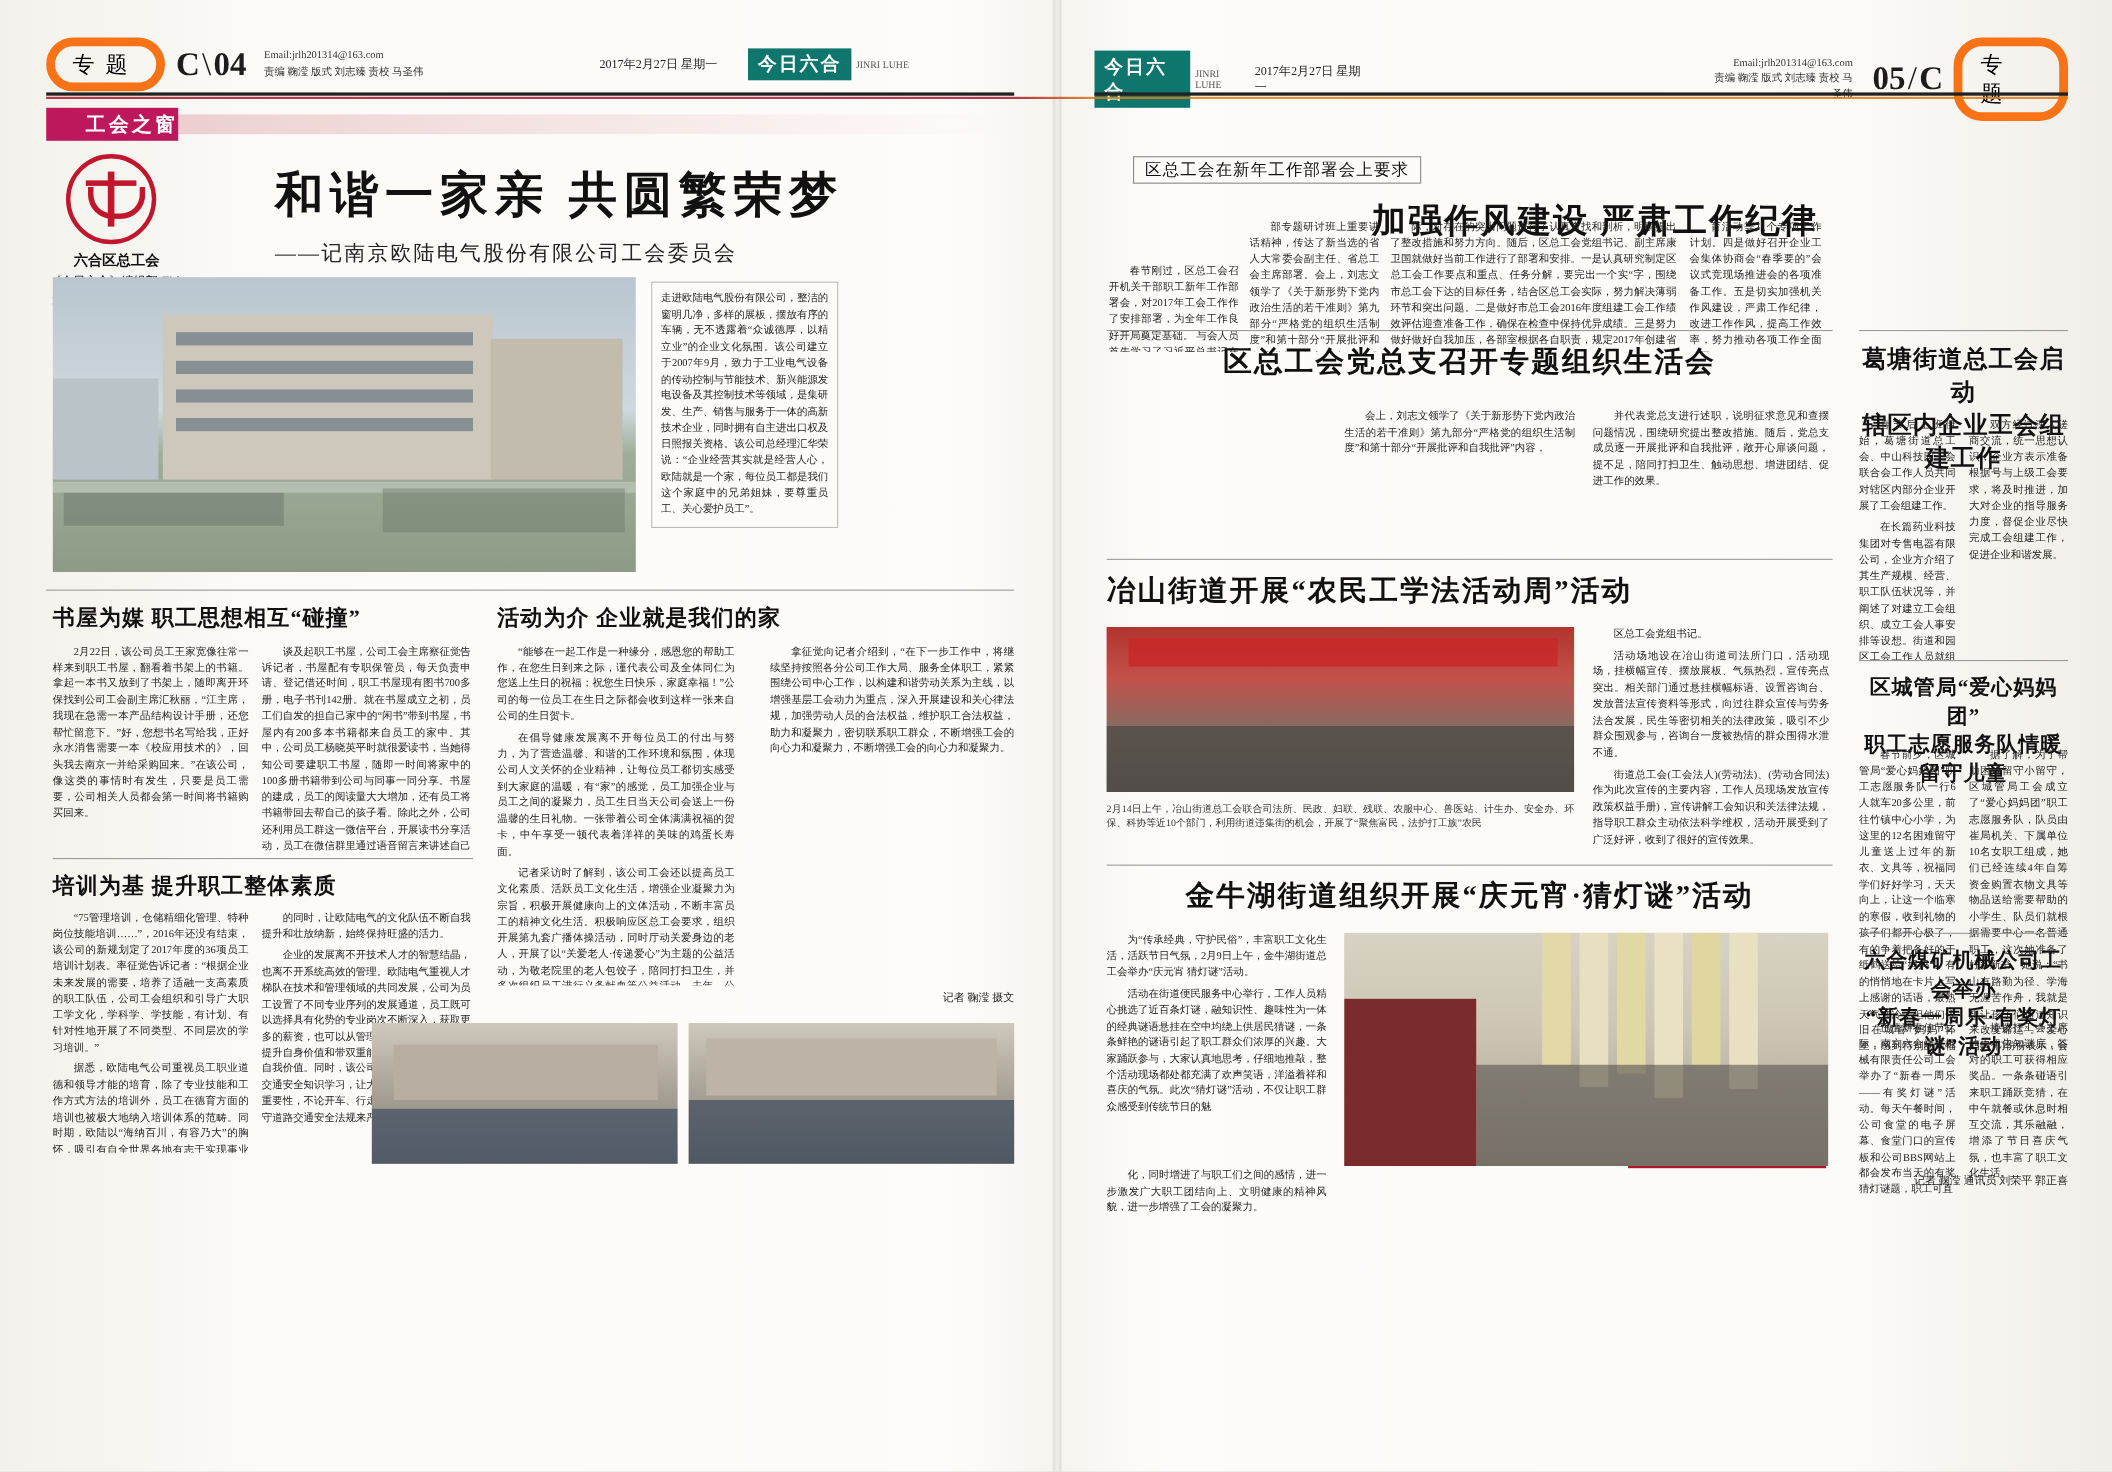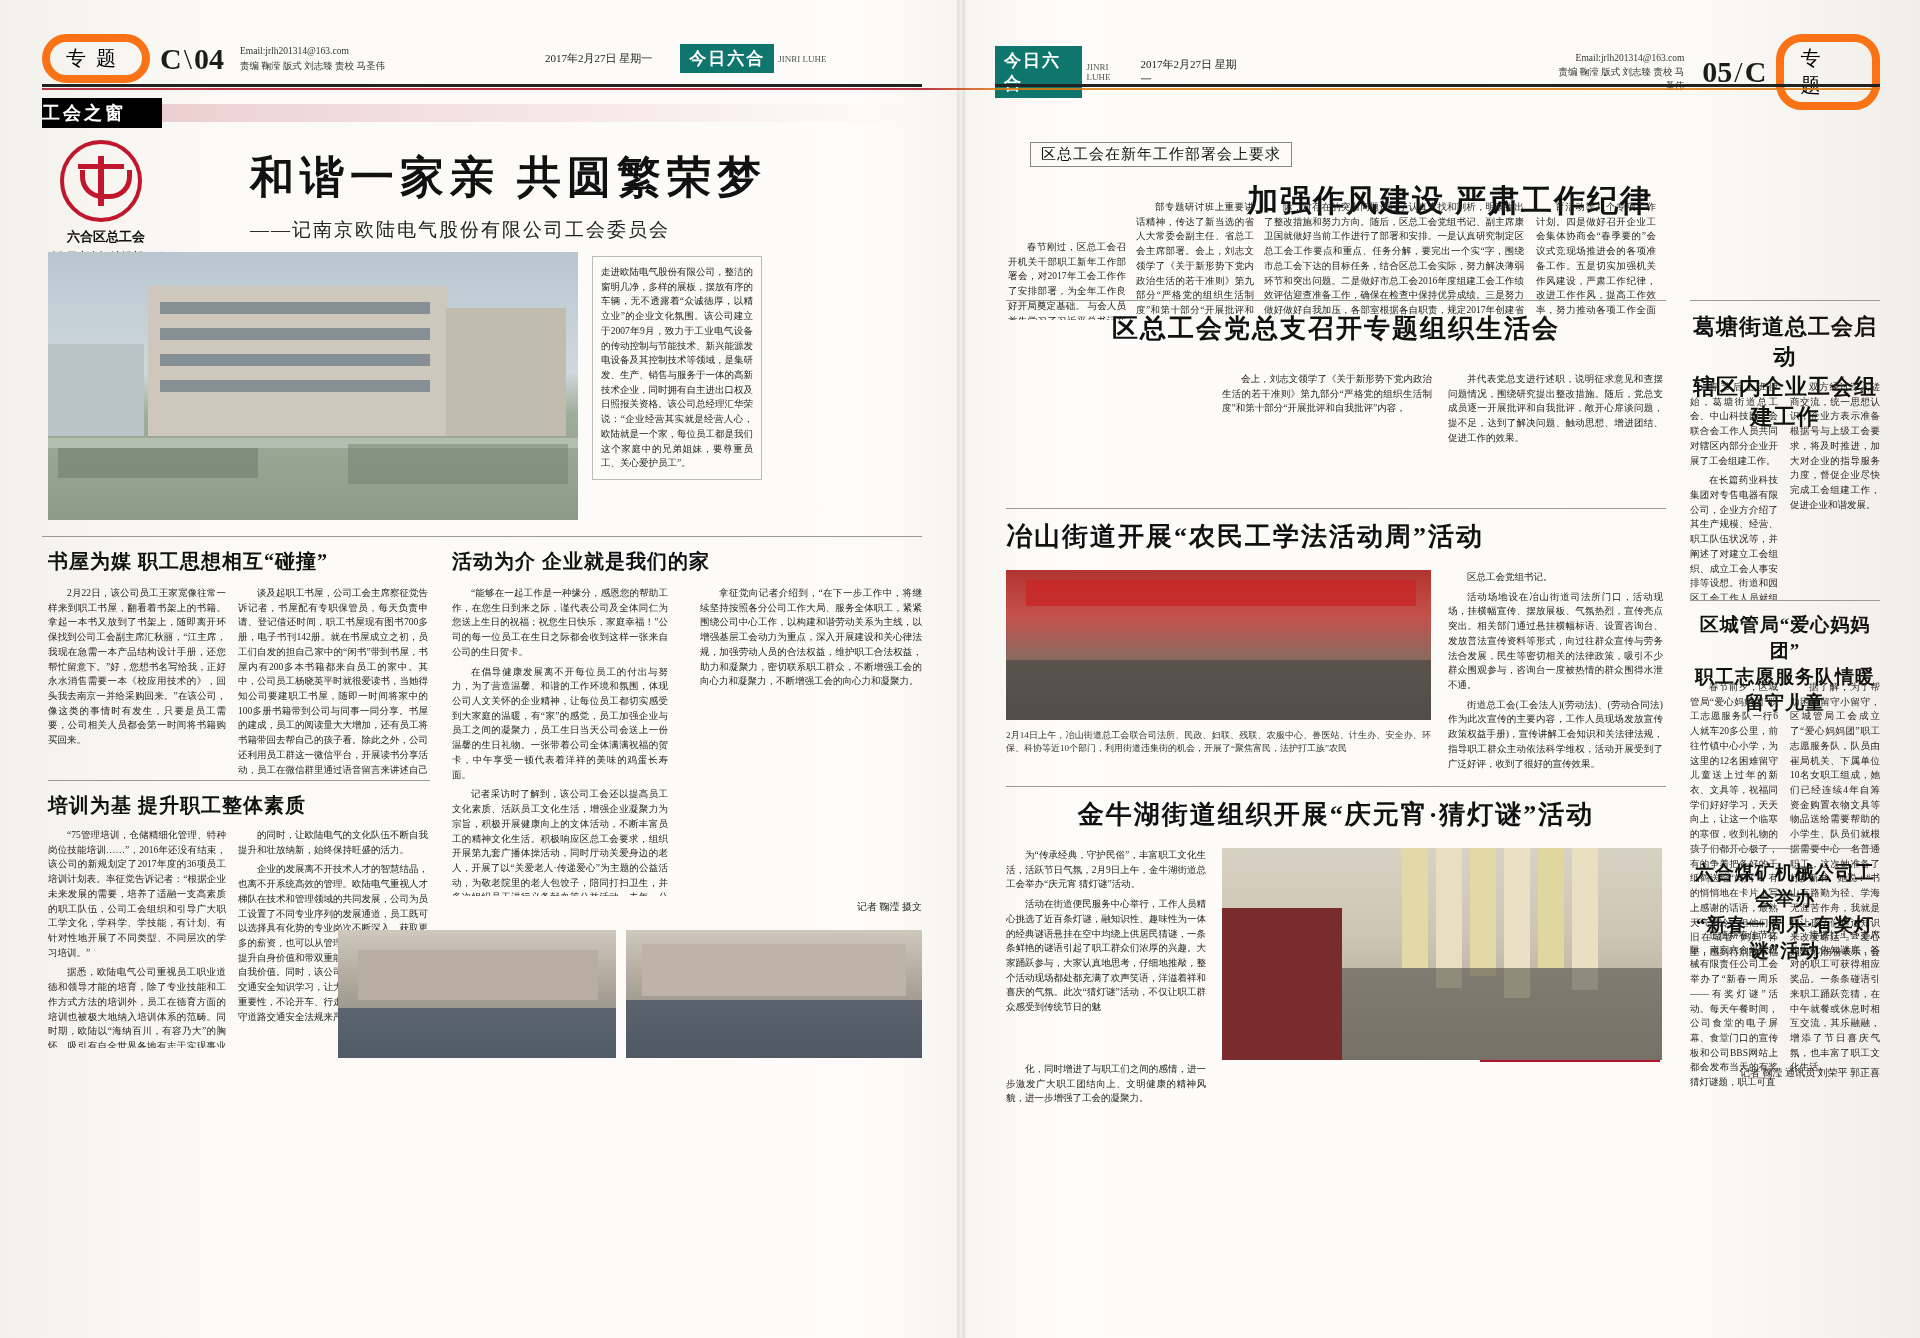--- a/index.html
+++ b/index.html
@@ -18,22 +18,22 @@
   .cslash{font-size:30px;color:#1c1c1c;}
   .meta-small{font-size:9.5px;color:#333;line-height:1.5;}
   .date{font-size:11px;color:#222;}
   .logo-box{display:inline-block;background:#0f766e;color:#fff;font-size:17px;font-weight:bold;padding:3px 9px;letter-spacing:2px;}
   .rule{position:absolute;height:3px;background:#222;}
   .ruleA{left:42px;top:84px;width:880px;}
   .ruleB{left:995px;top:84px;width:885px;}
   .ruleOrange{position:absolute;left:42px;top:88px;width:1838px;height:2px;
      background:linear-gradient(90deg,#b0142a 0%,#b0142a 48%,#e07a10 52%,#e07a10 100%);opacity:.85;}
   
-  .flag{position:absolute;left:42px;top:98px;width:120px;height:30px;background:#000000;color:#fff;
-     font-size:18px;font-weight:bold;letter-spacing:3px;text-align:left;line-height:30px;}
+  .flag{position:absolute;left:42px;top:98px;width:120px;height:30px;background:#be185d;color:#fff;
+     font-size:18px;font-weight:bold;letter-spacing:3px;text-align:right;line-height:30px;}
   .flagbar{position:absolute;left:162px;top:104px;width:760px;height:18px;
      background:linear-gradient(90deg,rgba(176,20,42,.18),rgba(176,20,42,0));}
   
   .ttl-main{font-size:44px;font-weight:bold;letter-spacing:6px;color:#111;font-family:"Liberation Serif",serif;}
   .ttl-sub{font-size:19px;color:#222;letter-spacing:2px;}
   .h2{font-size:26px;font-weight:bold;color:#111;letter-spacing:2px;line-height:1.3;}
   .h3{font-size:20px;font-weight:bold;color:#111;letter-spacing:1px;}
   .kicker{font-size:15px;color:#111;letter-spacing:1px;}
   .body{font-size:9.5px;line-height:1.55;color:#222;text-align:justify;}
   .body p{margin:0 0 5px 0;text-indent:2em;}
@@ -215,21 +215,21 @@
   <div class="hr-thin" style="left:1006px;top:300px;width:660px;"></div>
   <div class="hr-thin" style="left:1690px;top:300px;width:190px;"></div>
 
   <div class="col" style="left:1006px;top:312px;width:660px;">
     <div class="h2" style="text-align:center;">区总工会党总支召开专题组织生活会</div>
   </div>
   <div class="col body" style="left:1222px;top:372px;width:210px;height:130px;overflow:hidden;">
     <p>会上，刘志文领学了《关于新形势下党内政治生活的若干准则》第九部分“严格党的组织生活制度”和第十部分“开展批评和自我批评”内容，</p>
   </div>
   <div class="col body" style="left:1448px;top:372px;width:215px;height:130px;overflow:hidden;">
-    <p>并代表党总支进行述职，说明征求意见和查摆问题情况，围绕研究提出整改措施。随后，党总支成员逐一开展批评和自我批评，敞开心扉谈问题，提不足，达到了解决问题、触动思想、增进团结、促进工作的效果。</p>
+    <p>并代表党总支进行述职，说明征求意见和查摆问题情况，围绕研究提出整改措施。随后，党总支成员逐一开展批评和自我批评，敞开心扉谈问题，提不足，陪同打扫卫生、触动思想、增进团结、促进工作的效果。</p>
   </div>
 
   <div class="hr-thin" style="left:1006px;top:508px;width:660px;"></div>
 
   <div class="col" style="left:1006px;top:520px;width:660px;">
     <div class="h2" style="text-align:left;">冶山街道开展“农民工学法活动周”活动</div>
   </div>
   <div class="photo ph-red" style="left:1006px;top:570px;width:425px;height:150px;">
     <div class="band" style="left:20px;top:10px;width:390px;height:26px;background:rgba(200,40,40,.85);"></div>
     <div class="floorbldg" style="left:0;top:90px;width:425px;height:60px;background:#4e4a45;opacity:.75;"></div>

